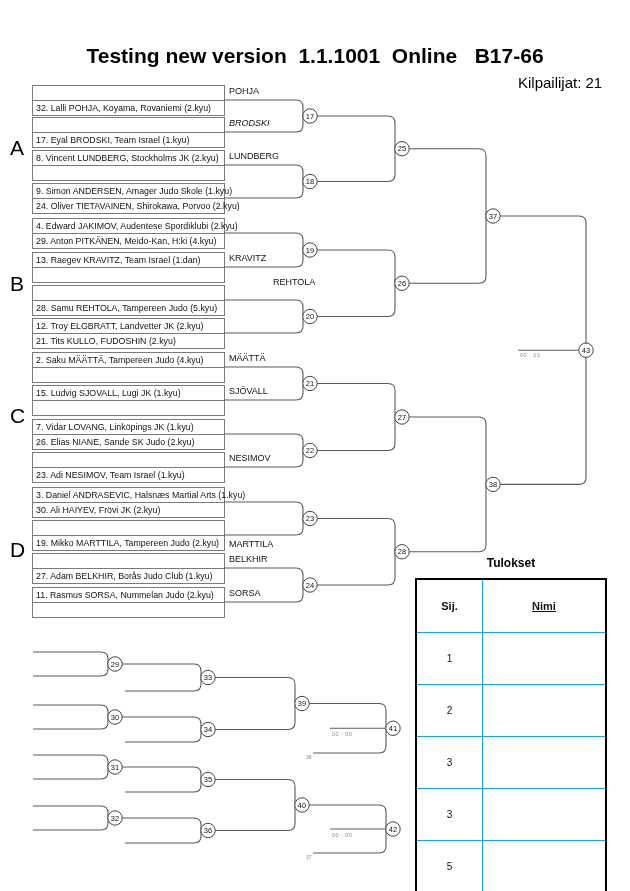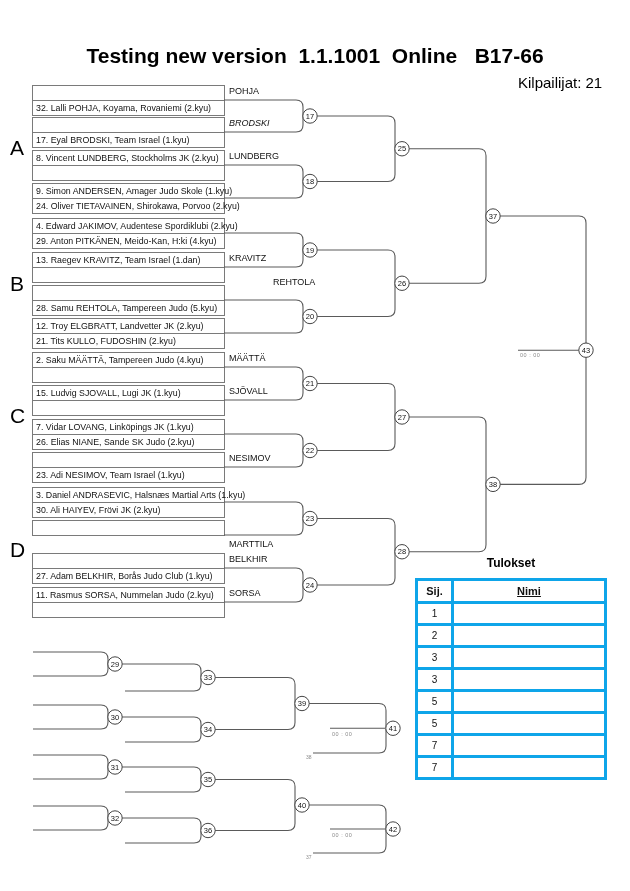--- a/index.html
+++ b/index.html
@@ -14,22 +14,22 @@
         font-size:8.8px;line-height:14px;padding-left:3px;
         white-space:nowrap;overflow:visible;}
   .adv{position:absolute;left:229px;font-size:9px;white-space:nowrap;}
   .time{position:absolute;font-size:5.5px;color:#8a8a8a;letter-spacing:.5px;white-space:nowrap;}
   .ref{position:absolute;font-size:5px;color:#8a8a8a;}
   svg.lines{position:absolute;left:0;top:0;width:630px;height:891px;}
   .tbl-title{position:absolute;left:415px;top:556px;width:192px;text-align:center;
              font-weight:bold;font-size:12px;color:#000;}
   table.results{position:absolute;left:415px;top:578px;width:192px;
                 border-collapse:collapse;border:2px solid #000;table-layout:fixed;}
-  table.results th,table.results td{border:3px solid #0ea5e9;height:19px;
-                font-size:10px;padding:0;}
+  table.results th,table.results td{border:1px solid #0ea5e9;height:19px;
+                font-size:10px;padding:16px;}
   table.results th{font-size:11px;font-weight:bold;height:20px;}
   th.c1,td.c1{width:33px;text-align:center;}
   th.c2{text-align:center;text-decoration:underline;}
   td.c2{}
 </style>
 </head>
 <body>
 
 <div id="sheet">
   <div class="title">Testing new version  1.1.1001  Online   B17-66</div>
@@ -102,20 +102,21 @@
     <div class="slot" style="left: 32px; top: 367px;"></div>
     <div class="slot" style="left: 32px; top: 385px;">15. Ludvig SJOVALL, Lugi JK (1.kyu)</div>
     <div class="slot" style="left: 32px; top: 400px;"></div>
     <div class="slot" style="left: 32px; top: 419px;">7. Vidar LOVANG, Linköpings JK (1.kyu)</div>
     <div class="slot" style="left: 32px; top: 434px;">26. Elias NIANE, Sande SK Judo (2.kyu)</div>
     <div class="slot" style="left: 32px; top: 452px;"></div>
     <div class="slot" style="left: 32px; top: 467px;">23. Adi NESIMOV, Team Israel (1.kyu)</div>
     <div class="slot" style="left: 32px; top: 487px;">3. Daniel ANDRASEVIC, Halsnæs Martial Arts (1.kyu)</div>
     <div class="slot" style="left: 32px; top: 502px;">30. Ali HAIYEV, Frövi JK (2.kyu)</div>
     <div class="slot" style="left: 32px; top: 520px;"></div>
+    <div class="slot" style="left: 32px; top: 535px;">19. Mikko MARTTILA, Tampereen Judo (2.kyu)</div>
     <div class="slot" style="left: 32px; top: 553px;"></div>
     <div class="slot" style="left: 32px; top: 568px;">27. Adam BELKHIR, Borås Judo Club (1.kyu)</div>
     <div class="slot" style="left: 32px; top: 587px;">11. Rasmus SORSA, Nummelan Judo (2.kyu)</div>
     <div class="slot" style="left: 32px; top: 602px;"></div>
     <div class="adv" style="left: 229px; top: 86px;">POHJA</div>
     <div class="adv" style="left: 229px; top: 118px; font-style: italic;">BRODSKI</div>
     <div class="adv" style="left: 229px; top: 151px;">LUNDBERG</div>
     <div class="adv" style="left: 229px; top: 253px;">KRAVITZ</div>
     <div class="adv" style="left: 229px; top: 277px; margin-left: 44px;">REHTOLA</div>
     <div class="adv" style="left: 229px; top: 353px;">MÄÄTTÄ</div>

